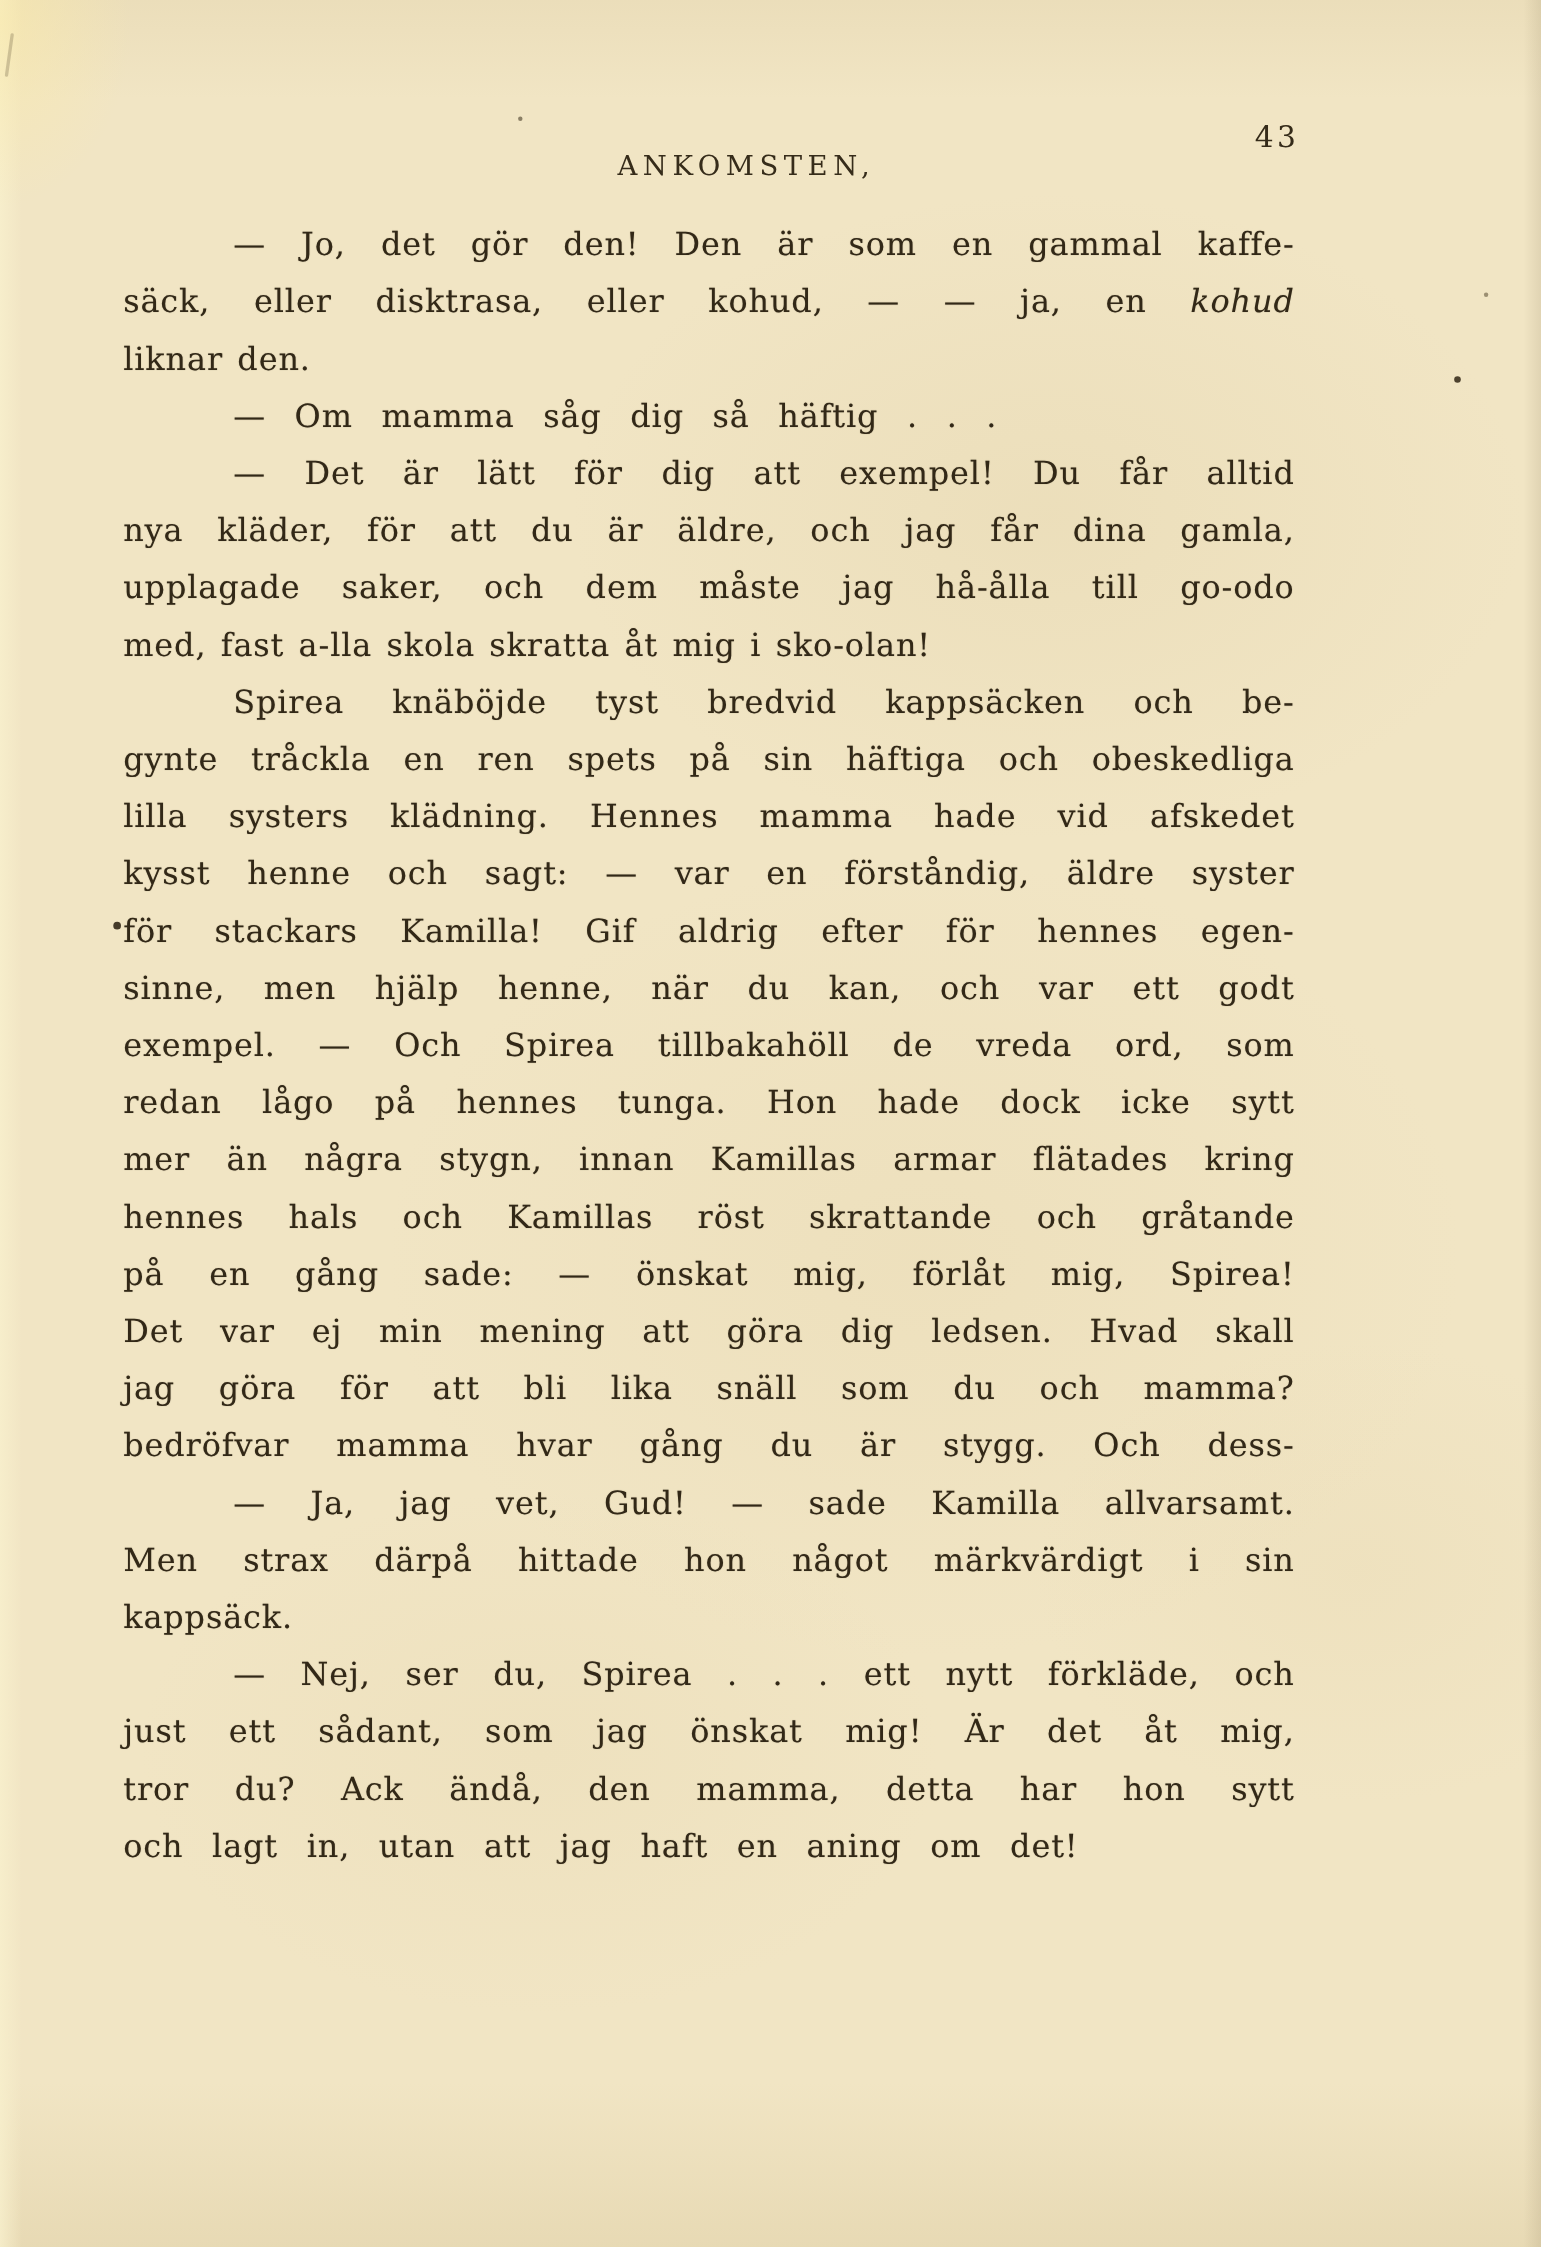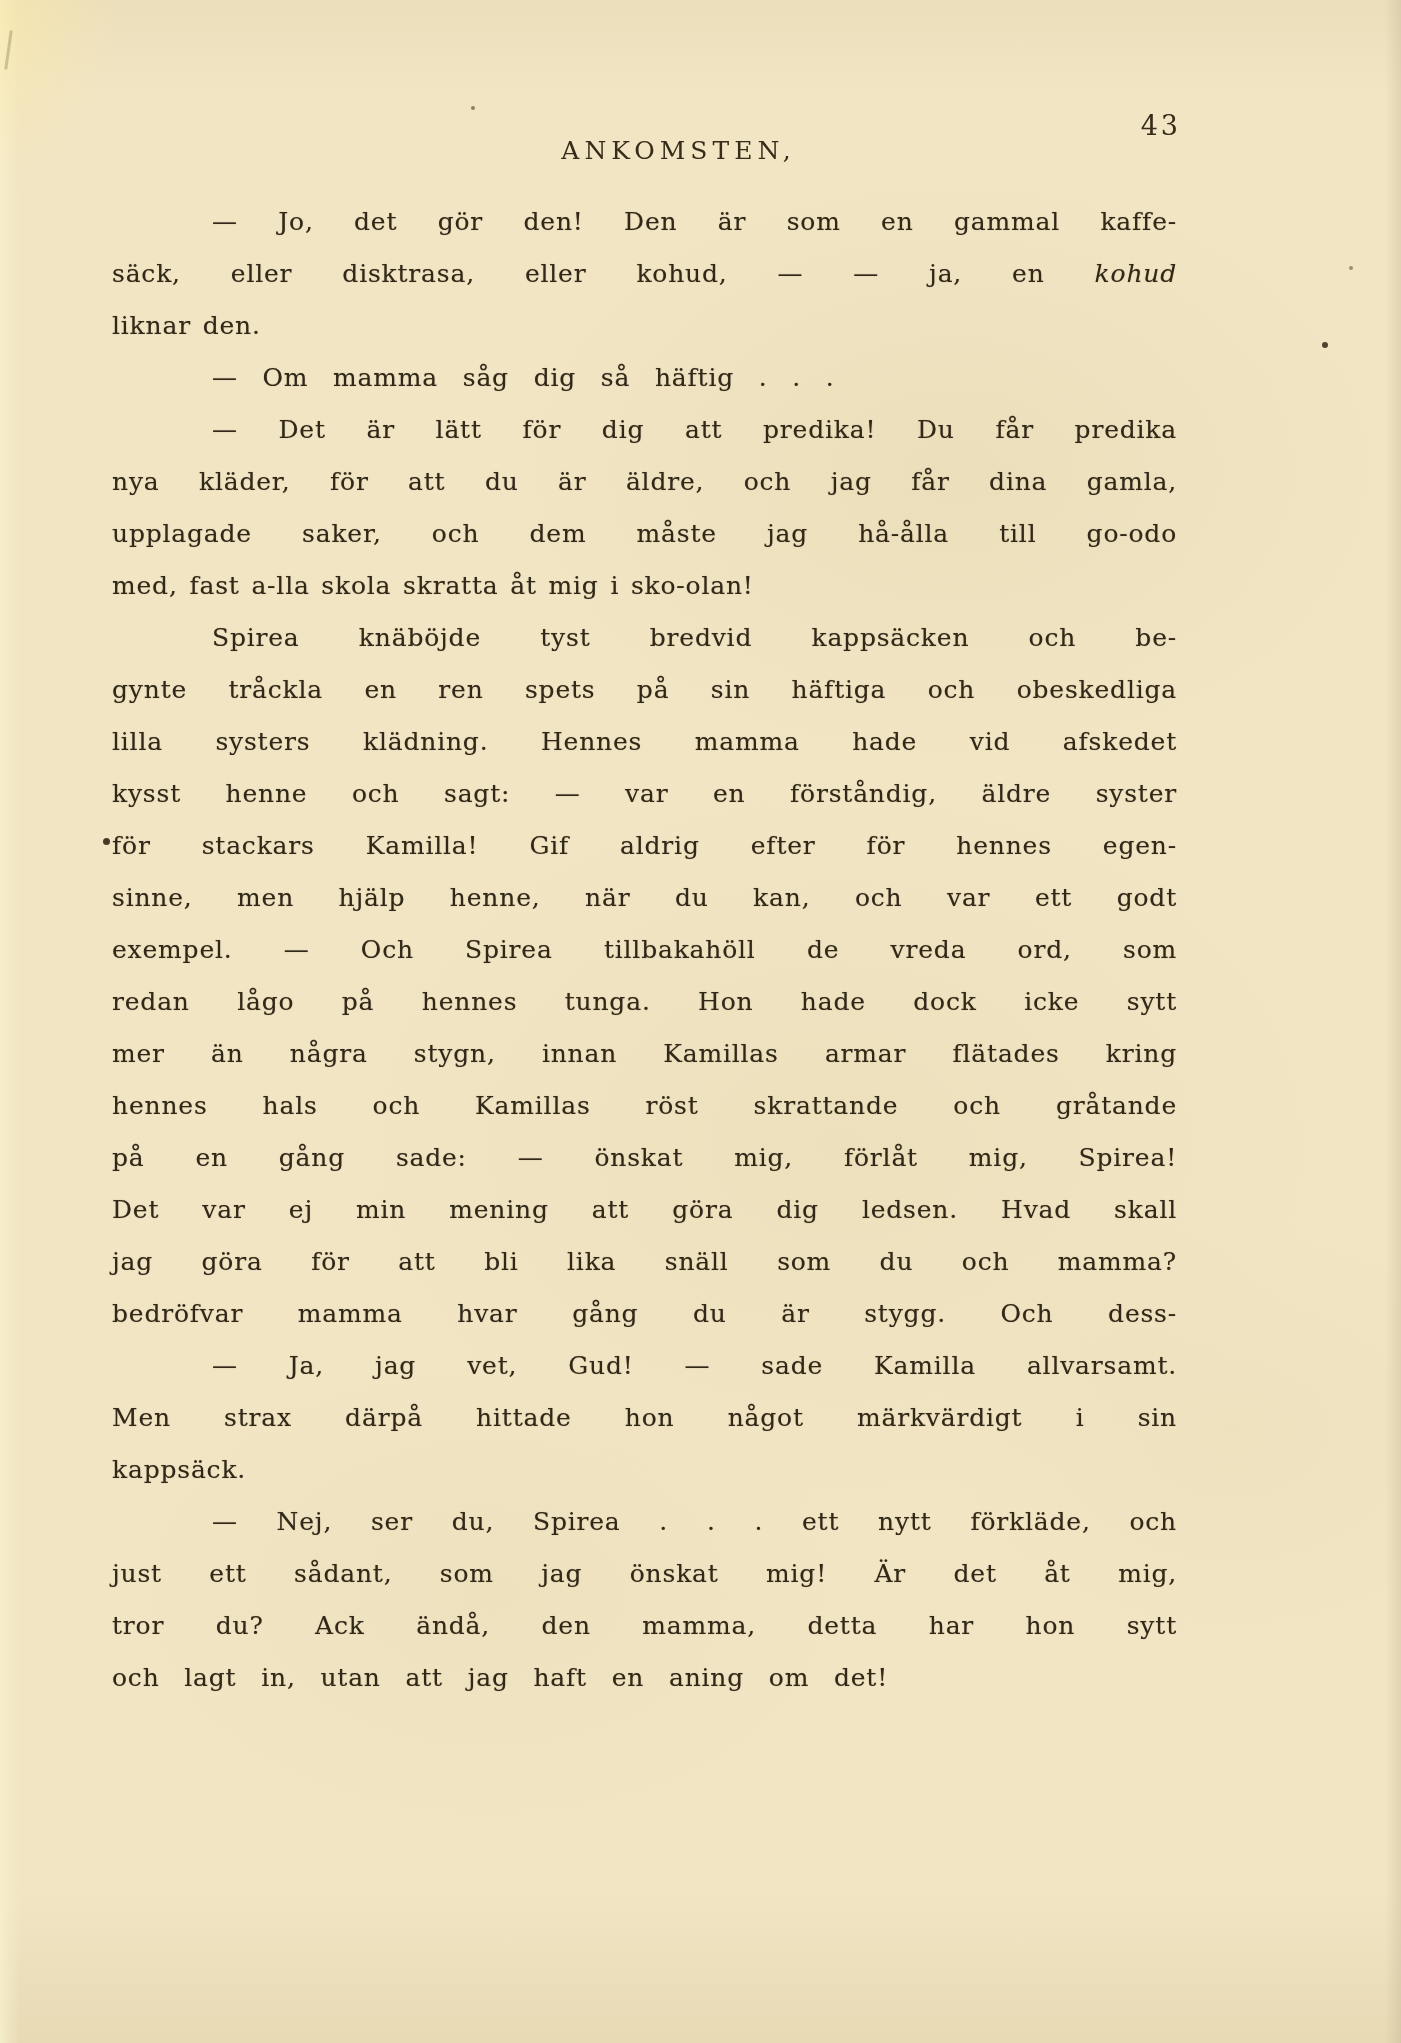--- a/index.html
+++ b/index.html
@@ -30,21 +30,21 @@
     margin-top:20px;
   }
   .page-number {
     position:absolute; right:-4px; top:-6px;
     font-size:27px; letter-spacing:3px;
     color:#352b19;
   }
 
   .text-block {
     position:absolute; left:112px; top:196px; width:1065px;
-    font-size:25px; line-height:52px;
+    font-size:29px; line-height:52px;
     letter-spacing:0.8px; word-spacing:3px;
     text-shadow:0 0 1px rgba(50,40,23,0.35);
   }
   .line { text-align:justify; min-height:52px; }
   .line.just { text-align-last:justify; }
   .line.ind  { text-indent:100px; }
   .line.wide { word-spacing:16px; }
   .it { font-style:italic; }
 
   .speck { position:absolute; border-radius:50%; }
@@ -66,21 +66,21 @@
   <div class="header">
     <span class="running-title">ANKOMSTEN,</span>
     <span class="page-number">43</span>
   </div>
 
   <div class="text-block" id="text-block">
       <div class="line just ind"><span>— Jo, det gör den! Den är som en gammal kaffe-</span></div>
       <div class="line just"><span>säck, eller disktrasa, eller kohud, — — ja, en </span><span class="it">kohud</span></div>
       <div class="line"><span>liknar den.</span></div>
       <div class="line ind wide"><span>— Om mamma såg dig så häftig . . .</span></div>
-      <div class="line just ind"><span>— Det är lätt för dig att predika! Du får predika</span></div>
+      <div class="line just ind"><span>— Det är lätt för dig att exempel! Du får alltid</span></div>
       <div class="line just"><span>nya kläder, för att du är äldre, och jag får dina gamla,</span></div>
       <div class="line just"><span>upplagade saker, och dem måste jag hå-ålla till go-odo</span></div>
       <div class="line"><span>med, fast a-lla skola skratta åt mig i sko-olan!</span></div>
       <div class="line just ind"><span>Spirea knäböjde tyst bredvid kappsäcken och be-</span></div>
       <div class="line just"><span>gynte tråckla en ren spets på sin häftiga och obeskedliga</span></div>
       <div class="line just"><span>lilla systers klädning. Hennes mamma hade vid afskedet</span></div>
       <div class="line just"><span>kysst henne och sagt: — var en förståndig, äldre syster</span></div>
       <div class="line just"><span>för stackars Kamilla! Gif aldrig efter för hennes egen-</span></div>
       <div class="line just"><span>sinne, men hjälp henne, när du kan, och var ett godt</span></div>
       <div class="line just"><span>exempel. — Och Spirea tillbakahöll de vreda ord, som</span></div>

